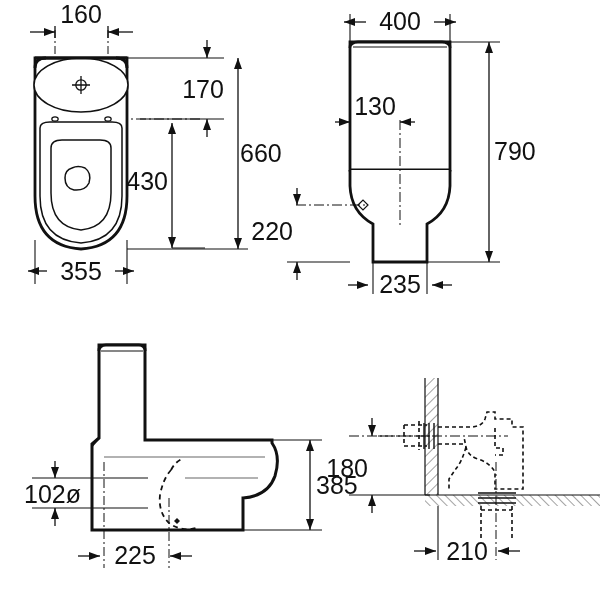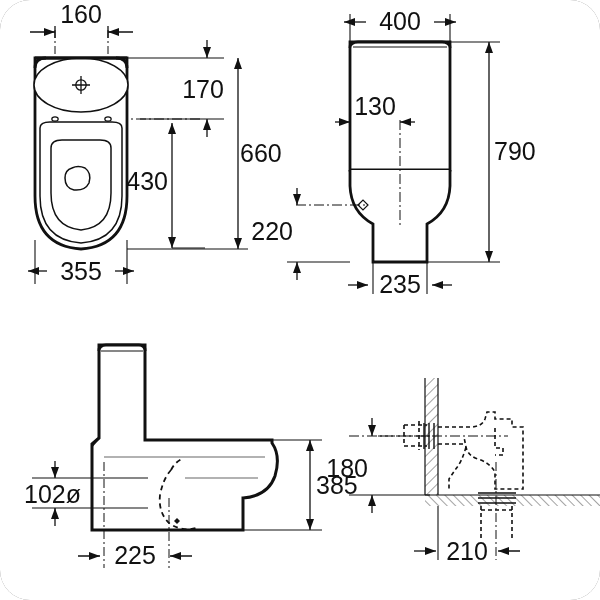--- a/index.html
+++ b/index.html
@@ -10,21 +10,20 @@
   }
   body {
     font-family: "Liberation Sans", sans-serif;
   }
   #sheet {
     position: relative;
     width: 600px;
     height: 600px;
     background: #737373;
     overflow: hidden;
-    border-radius: 30px;
   }
   #sheet svg {
     display: block;
   }
   .dimtext {
     font-family: "Liberation Sans", sans-serif;
     font-size: 25px;
     fill: #111111;
     letter-spacing: 0px;
   }

